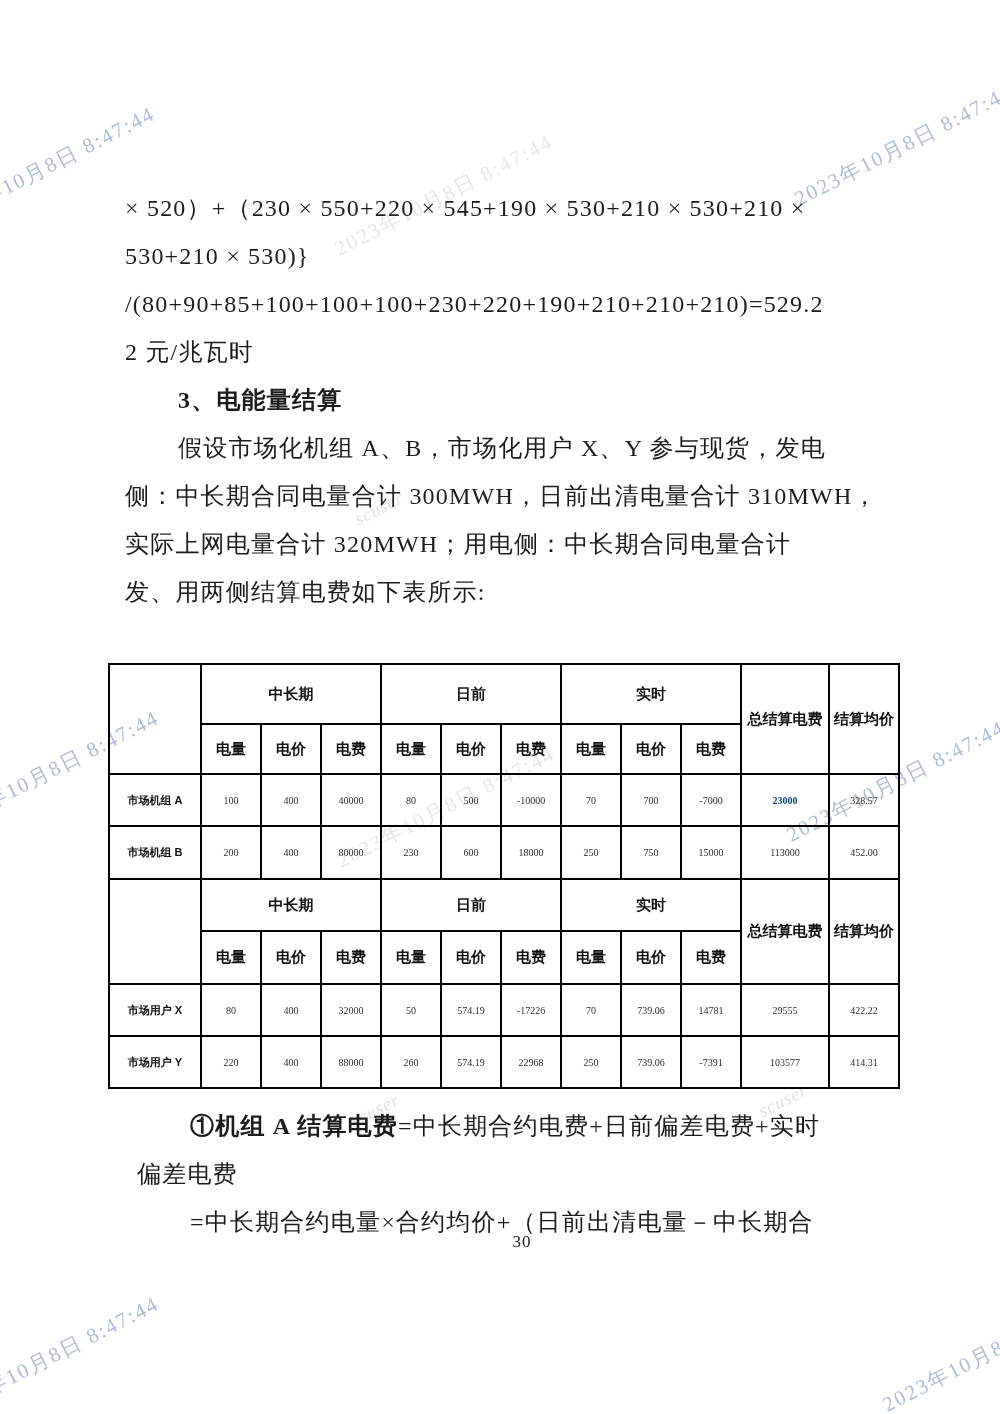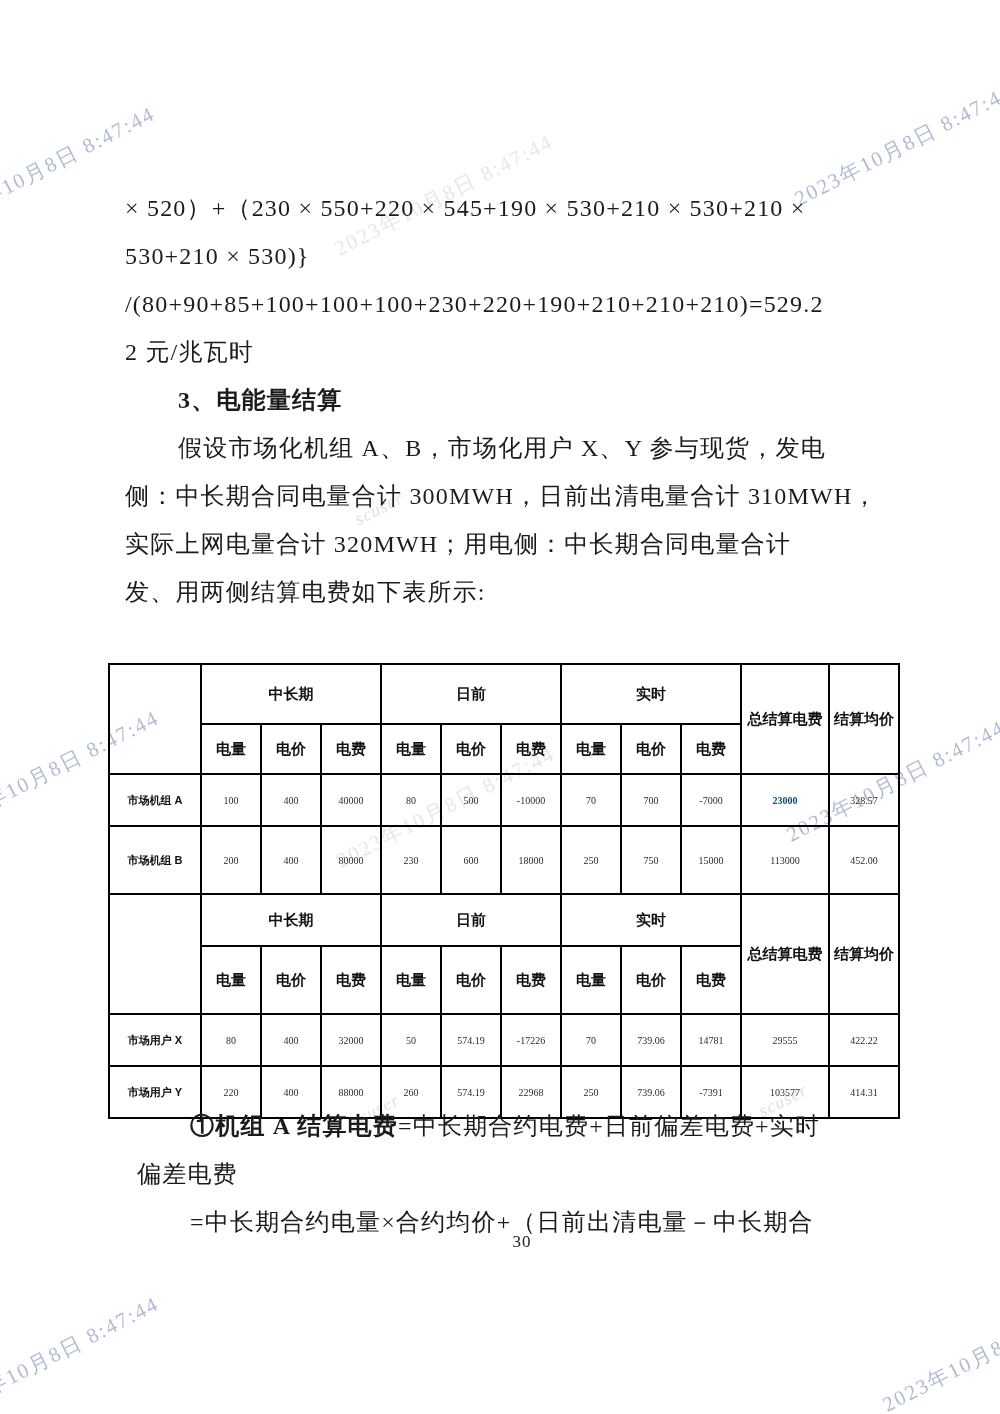--- a/index.html
+++ b/index.html
@@ -42,21 +42,21 @@
     font-size:10px; color:#2c2c2c;
   }
   .sheet td.lblcell {
     font-family:"Liberation Sans","DejaVu Sans",sans-serif;
     font-weight:700; font-size:11px; color:#111;text-align:center;
   }
   .sheet td.emph { font-weight:700; color:#0c4a6e;margin-left:16px; }
   tr.rh1 { height:60px; }
   tr.rh2 { height:50px; }
   tr.rd  { height:52px; }
-  tr.rd2 { height:68px; }
+  tr.rd2 { height:53px; }
   
   .note { position:absolute; left:137px; top:1102px; z-index:1; }
   .pageno {
     position:absolute; left:0; right:0; top:1232px; z-index:1;
     text-align:center; font-size:17px; color:#222; letter-spacing:1px;padding-left:44px;
   }
 </style>
 </head>
 <body>
 

